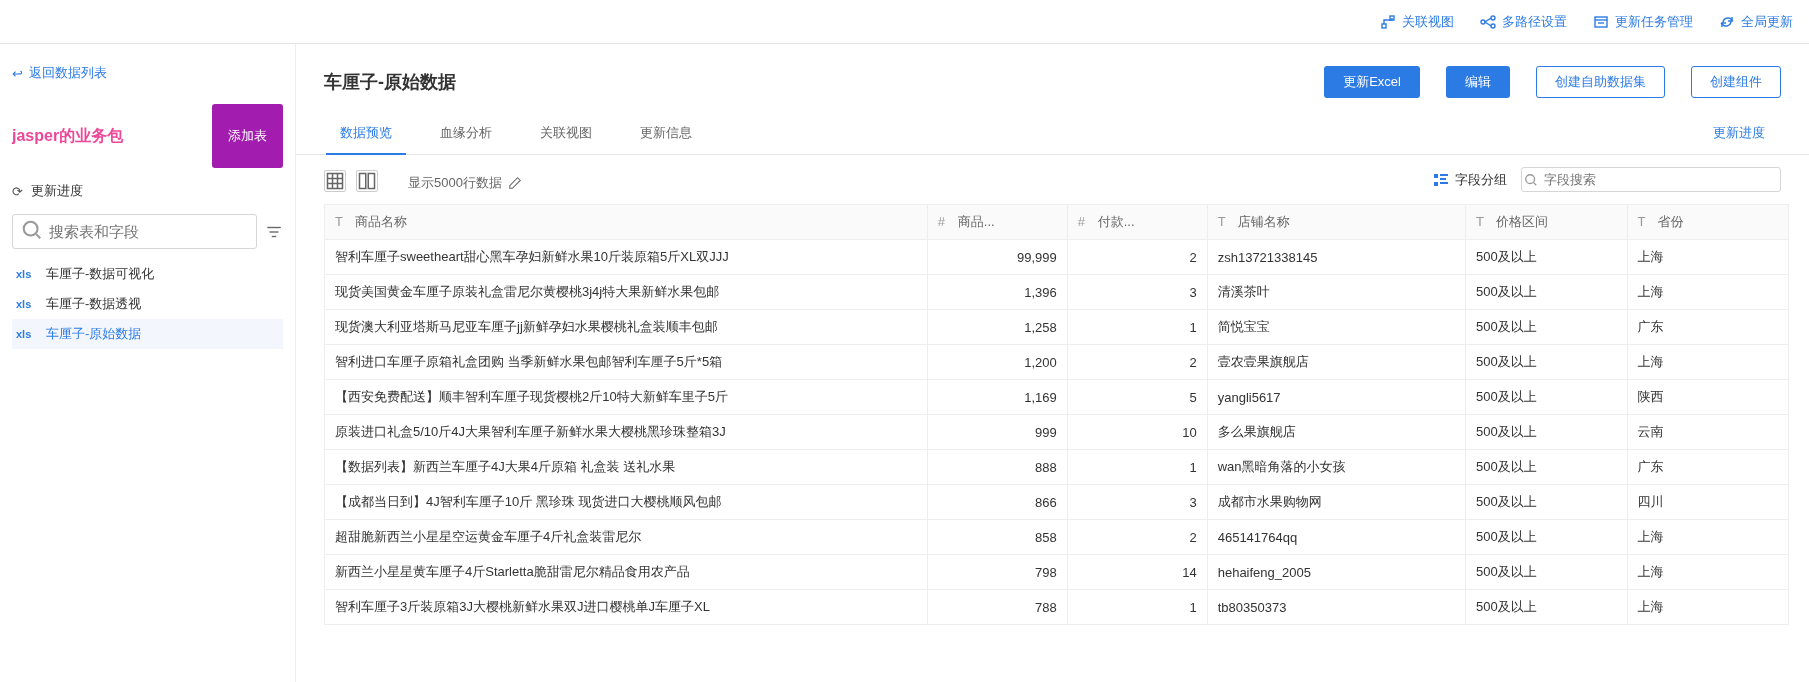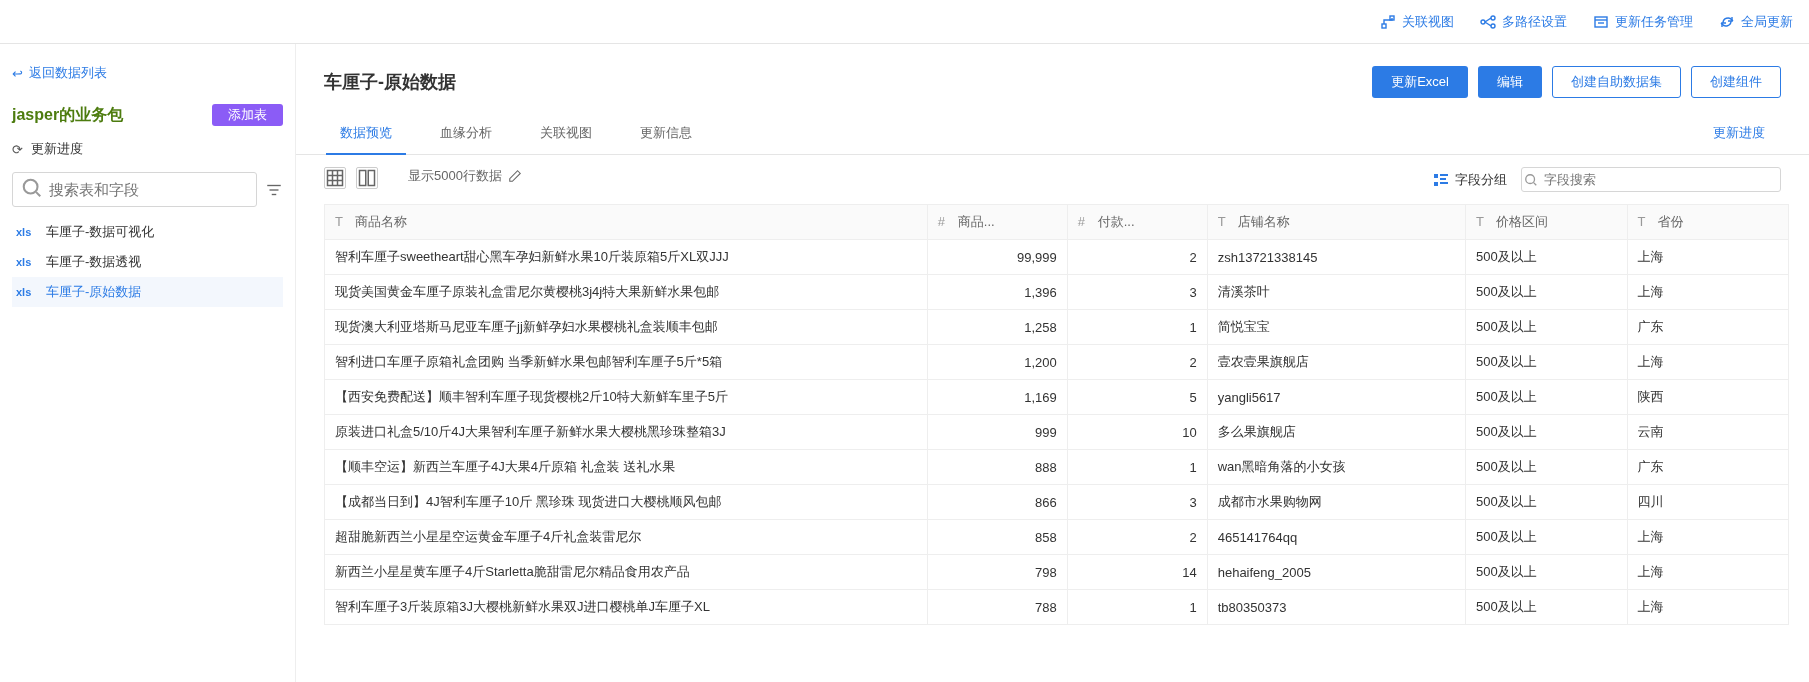--- a/index.html
+++ b/index.html
@@ -16,48 +16,48 @@
 .top-action { display: flex; align-items: center; gap: 6px; color: #2c7be5; cursor: pointer; }
 .top-action .icn { width: 16px; height: 16px; display: inline-flex; align-items: center; justify-content: center; }
 
 
 .body { display: flex; flex: 1; overflow: hidden; }
 
 
 .sidebar { width: 296px; border-right: 1px solid #eee; padding: 14px 12px; display: flex; flex-direction: column; gap: 10px; }
 .return-link { color: #2c7be5; cursor: pointer; padding: 6px 0; display: flex; align-items: center; gap: 6px; }
 .pkg-row { display: flex; align-items: center; justify-content: space-between; margin-top: 6px; }
-.pkg-title { font-size: 16px; font-weight: 600; color: #4d7c0f; }
-.add-btn { background: #8b5cf6; color: #fff; padding: 2px 16px; border-radius: 3px; cursor: pointer; border: none; font-size: 13px; }
+.pkg-title { font-size: 16px; font-weight: 600; color: #ec4899; }
+.add-btn { background: #a21caf; color: #fff; padding: 23px 16px; border-radius: 3px; cursor: pointer; border: none; font-size: 13px; }
 .side-link { display: flex; align-items: center; gap: 8px; color: #333; cursor: pointer; padding: 4px 0; }
 .side-link .icn { color: #555; }
 .search-row { display: flex; align-items: center; gap: 8px; }
 .search-box { flex: 1; display: flex; align-items: center; border: 1px solid #d6d6d6; border-radius: 3px; padding: 4px 8px; gap: 6px; }
 .search-box input { border: none; outline: none; flex: 1; font-size: 15px; background: transparent; }
 .tree { }
 .tree-item { display: flex; align-items: center; gap: 8px; padding: 6px 4px; cursor: pointer; }
 .tree-item .xls { color: #2c7be5; font-size: 11px; font-weight: 600; width: 22px; }
 .tree-item.active { color: #2c7be5; background: #f3f7fd; }
 
 
 .main { flex: 1; display: flex; flex-direction: column; overflow: hidden; }
 .main-header { display: flex; align-items: center; padding: 22px 28px 14px; }
 .main-title { font-size: 18px; font-weight: 600; color: #333; }
-.main-btns { margin-left: auto; display: flex; gap: 10px; justify-content: center; }
+.main-btns { margin-left: auto; display: flex; gap: 26px; justify-content: center; }
 .btn { padding: 6px 18px; border-radius: 3px; cursor: pointer; font-size: 13px; border: 1px solid transparent; }
 .btn-primary { background: #2c7be5; color: #fff; }
 .btn-outline { background: #fff; color: #2c7be5; border-color: #2c7be5; }
 
 .sub-tabs { display: flex; border-bottom: 1px solid #e5e5e5; padding: 0 20px; }
 .sub-tab { padding: 12px 24px; cursor: pointer; color: #666; position: relative; }
 .sub-tab.active { color: #2c7be5; }
 .sub-tab.active::after { content: ""; position: absolute; bottom: -1px; left: 10px; right: 10px; height: 2px; background: #2c7be5; }
 .sub-tab.link { color: #2c7be5; margin-left: auto; }
 
-.toolbar { display: flex; align-items: flex-start; padding: 12px 28px; gap: 14px; }
+.toolbar { display: flex; align-items: flex-end; padding: 12px 28px; gap: 14px; }
 .tool-group { display: flex; gap: 10px; align-items: center; }
 .tool-icn { width: 22px; height: 22px; border: 1px solid #ccc; border-radius: 2px; display: inline-flex; align-items: center; justify-content: center; cursor: pointer; color: #666; }
 .rowcount { color: #666; margin-left: 16px; display: flex; align-items: center; gap: 6px; }
 .toolbar-right { margin-left: auto; display: flex; gap: 14px; align-items: center; }
 .field-group { display: flex; align-items: center; gap: 6px; color: #333; cursor: pointer; }
 .field-search { display: flex; align-items: center; border: 1px solid #d6d6d6; border-radius: 3px; padding: 4px 2px; gap: 6px; width: 260px; }
 .field-search input { border: none; outline: none; flex: 1; font-size: 13px; background: transparent; }
 
 
 .table-wrap { flex: 1; overflow: auto; padding: 0 20px 0 28px; }
@@ -305,21 +305,21 @@
               </tr>
               <tr>
                 <td>原装进口礼盒5/10斤4J大果智利车厘子新鲜水果大樱桃黑珍珠整箱3J</td>
                 <td class="num">999</td>
                 <td class="num">10</td>
                 <td>多么果旗舰店</td>
                 <td>500及以上</td>
                 <td>云南</td>
               </tr>
               <tr>
-                <td>【顺丰空运】新西兰车厘子4J大果4斤原箱 礼盒装 送礼水果</td>
+                <td>【数据列表】新西兰车厘子4J大果4斤原箱 礼盒装 送礼水果</td>
                 <td class="num">888</td>
                 <td class="num">1</td>
                 <td>wan黑暗角落的小女孩</td>
                 <td>500及以上</td>
                 <td>广东</td>
               </tr>
               <tr>
                 <td>【成都当日到】4J智利车厘子10斤 黑珍珠 现货进口大樱桃顺风包邮</td>
                 <td class="num">866</td>
                 <td class="num">3</td>

